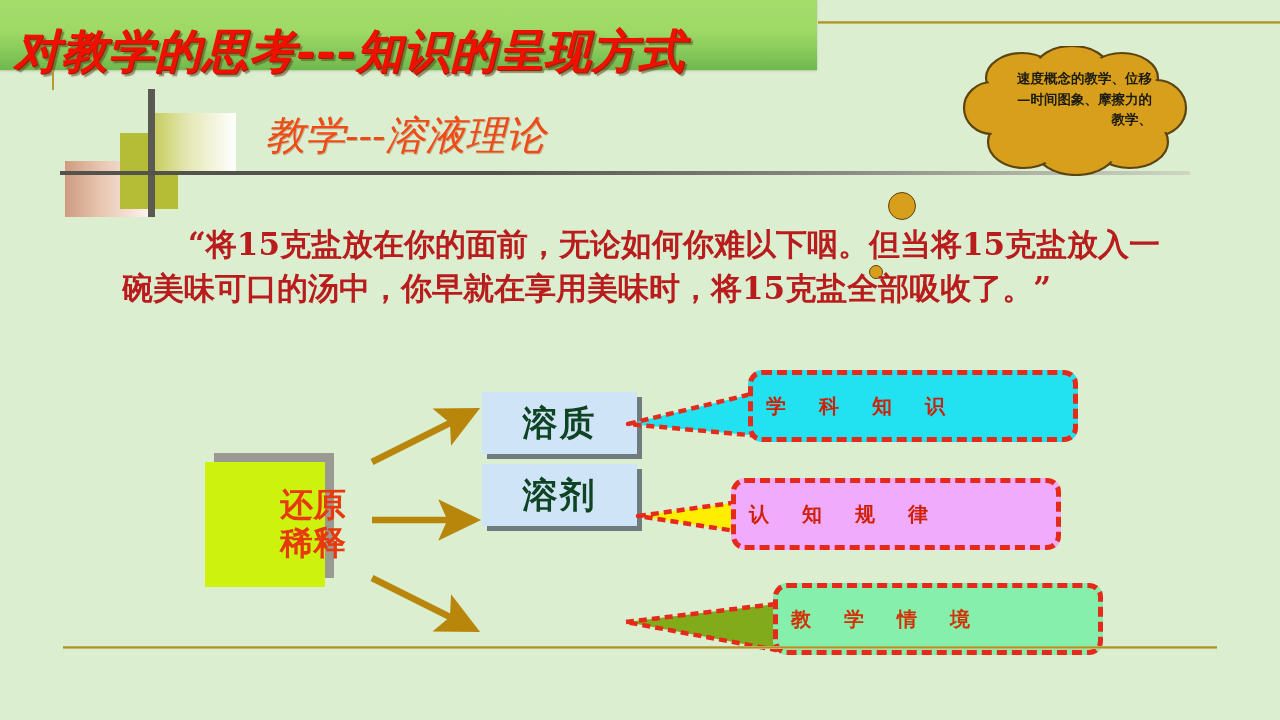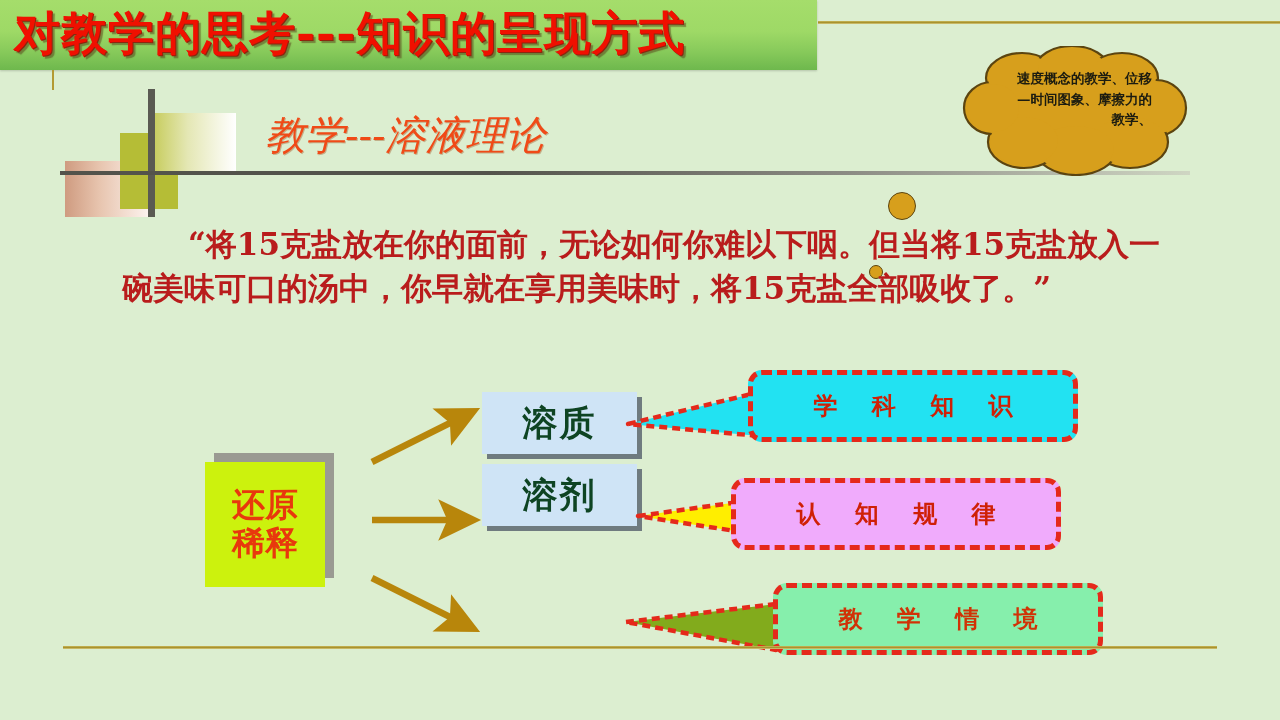--- a/index.html
+++ b/index.html
@@ -23,24 +23,25 @@
     left: 0px;
     top: 0px;
     width: 817px;
     height: 70px;
     background: linear-gradient(to bottom, #a5dd6b 0%, #9ed966 45%, #86c95a 75%, #6eb84d 100%);
     box-shadow: 0 1px 2px rgba(0,0,0,0.18);
   }
   #title-text {
     position: absolute;
     left: 14px;
-    top: 3px;
+    top: 21px;
     font-family: "DejaVu Serif", serif;
     font-size: 46px;
     font-weight: bold;
+    font-style: italic;
     letter-spacing: 1px;
     color: #f01000;
     text-shadow: 3px 3px 1px rgba(90,70,30,0.55), 1px 1px 0 #c00800;
     white-space: nowrap;
   }
 
   
   .gold-rule-h {
     position: absolute;
     height: 3px;
@@ -198,20 +199,21 @@
     top: 50%;
     transform: translateY(-50%);
     width: 100%;
     text-align: center;
     font-family: "DejaVu Serif", serif;
     font-size: 33px;
     font-weight: bold;
     line-height: 1.18;
     color: #e8380d;
     white-space: pre-line;
+    padding-left: 48px;
   }
 
   
   .arrow-svg {
     position: absolute;
     left: 0;
     top: 0;
     width: 1280px;
     height: 720px;
     pointer-events: none;
@@ -250,23 +252,23 @@
     border: 5px dashed #e5291b;
     border-radius: 14px;
     box-sizing: border-box;
   }
   .callout-label {
     position: absolute;
     left: 0;
     top: 50%;
     transform: translateY(-50%);
     width: 100%;
-    text-align: center;
-    font-family: "DejaVu Serif", serif;
-    font-size: 24px;
+    text-align: left;
+    font-family: "DejaVu Serif", serif;
+    font-size: 20px;
     font-weight: bold;
     color: #cf2006;
     letter-spacing: 13px;
     text-indent: 13px;
   }
   #callout-1 { left: 748px; top: 370px; background: #22e2f2; }
   #callout-2 { left: 731px; top: 478px; background: #f0abfc; }
   #callout-3 { left: 773px; top: 583px; background: #86efac; }
   #callout-3 .callout-label { color: #d13206; }
 

